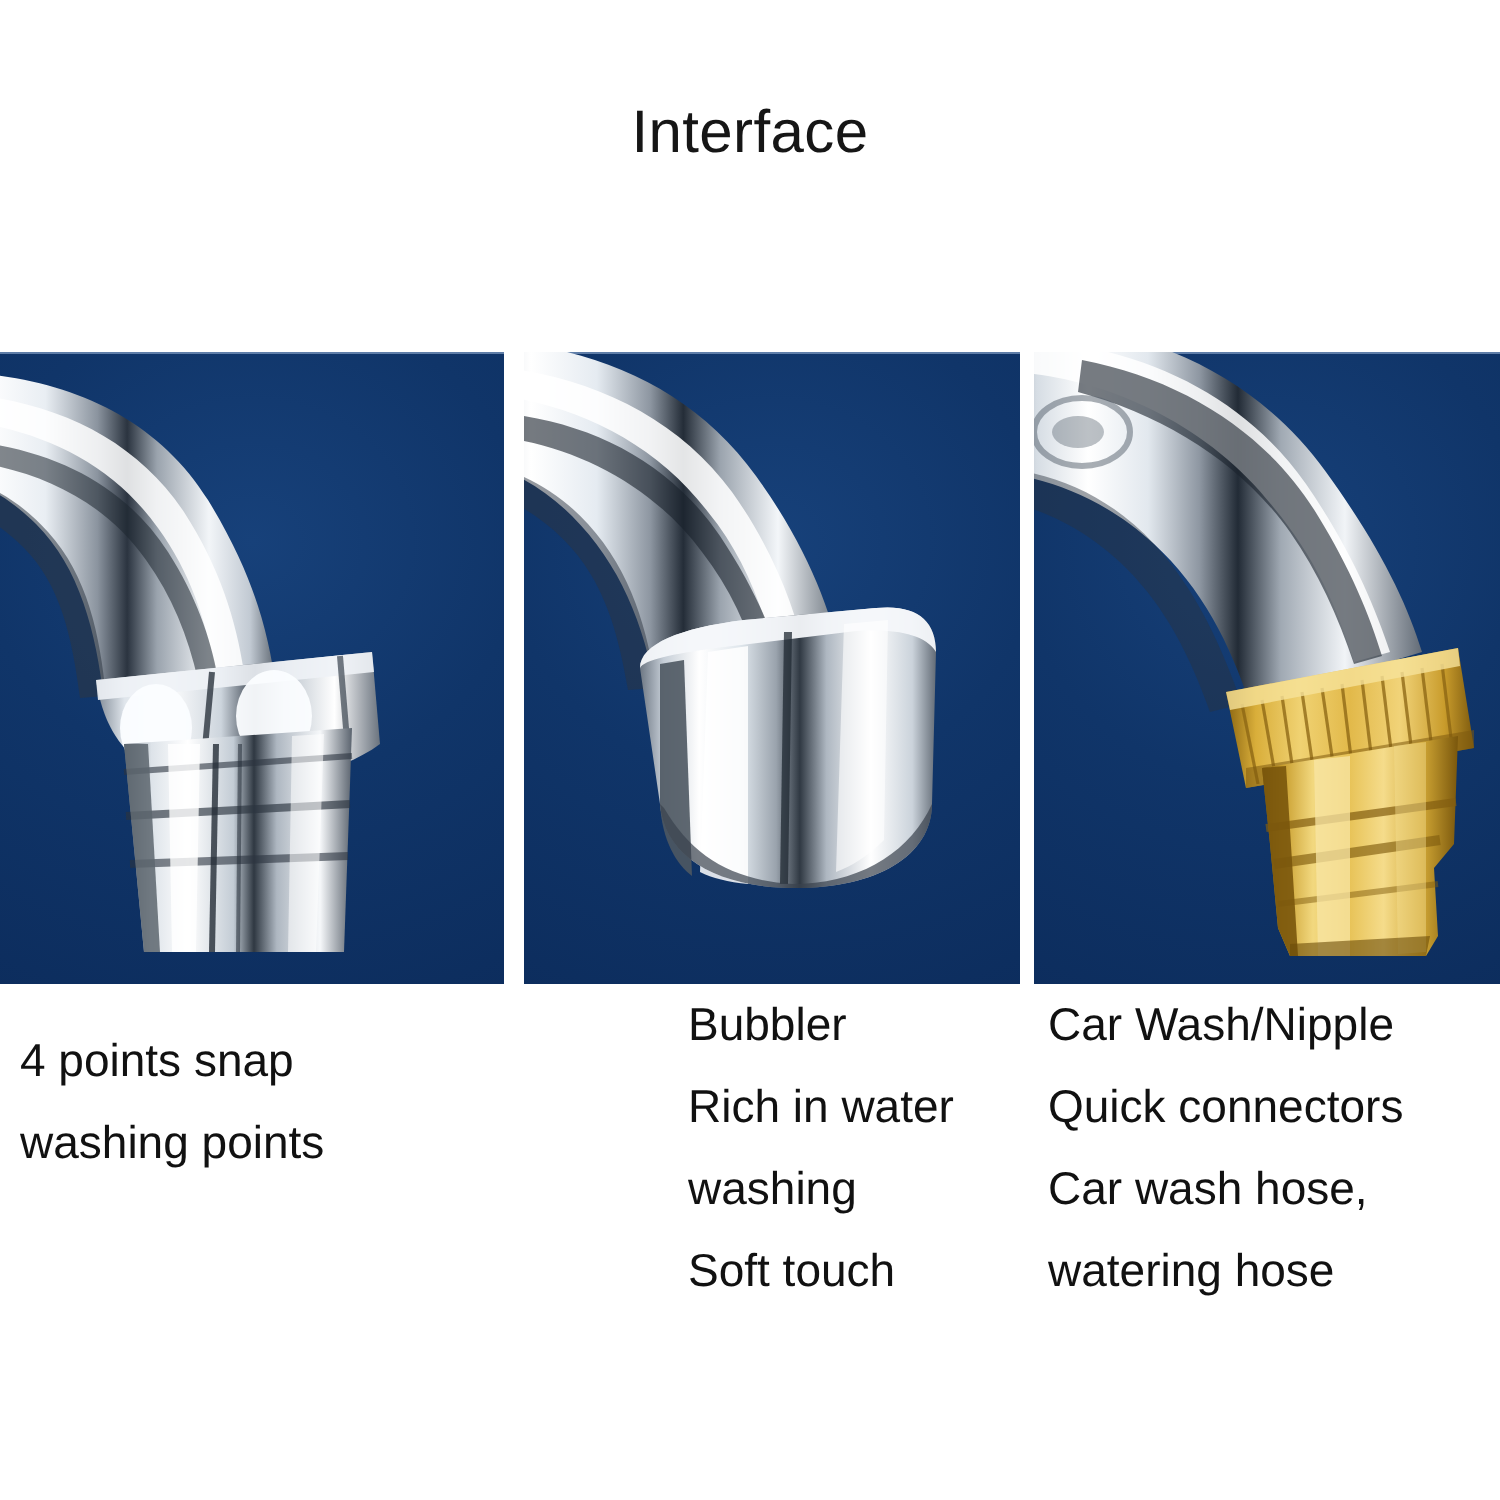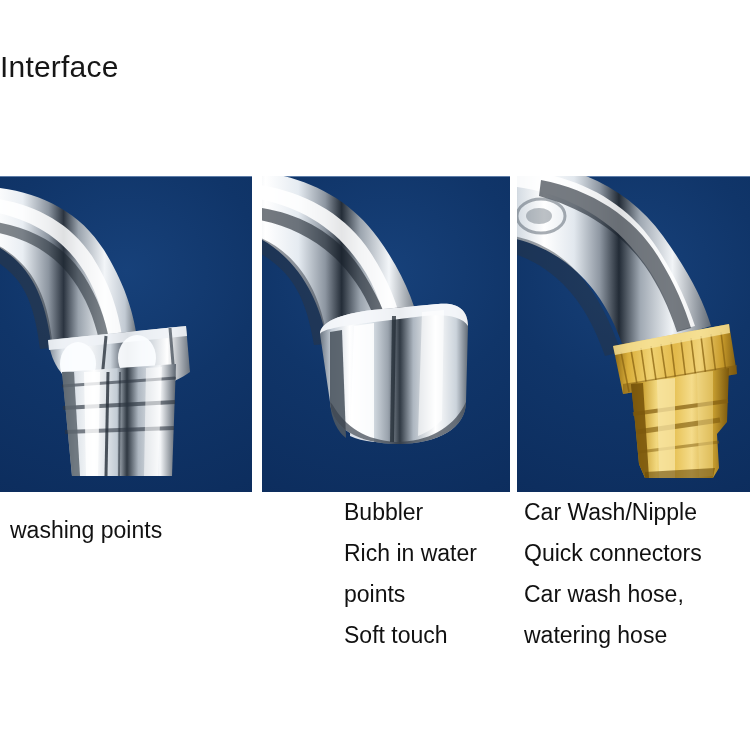--- a/index.html
+++ b/index.html
@@ -14,20 +14,21 @@
     overflow: hidden;
     position: relative;
   }
 
   
   #page-title {
     position: absolute;
     top: 52px;
     left: 0;
     width: 750px;
+    text-align: center;
     font-size: 30px;
     color: #161616;
     letter-spacing: 0.2px;
     font-weight: 400;
     line-height: 1;
   }
 
   
   #panel-strip {
     position: absolute;
@@ -329,27 +330,28 @@
 
             <path d="M 128 296 L 198 292 L 196 302 L 128 302 Z" fill="#6d4c08" opacity="0.6"></path>
           </g>
         </g>
       </svg>
     </div>
   </div>
 </div>
 
 <div class="caption" id="caption-1">
+  <span class="line">4 points snap</span>
   <span class="line">washing points</span>
 </div>
 
 <div class="caption" id="caption-2">
   <span class="line">Bubbler</span>
   <span class="line">Rich in water</span>
-  <span class="line">points</span>
+  <span class="line">washing</span>
   <span class="line">Soft touch</span>
 </div>
 
 <div class="caption" id="caption-3">
   <span class="line">Car Wash/Nipple</span>
   <span class="line">Quick connectors</span>
   <span class="line">Car wash hose,</span>
   <span class="line">watering hose</span>
 </div>
 

